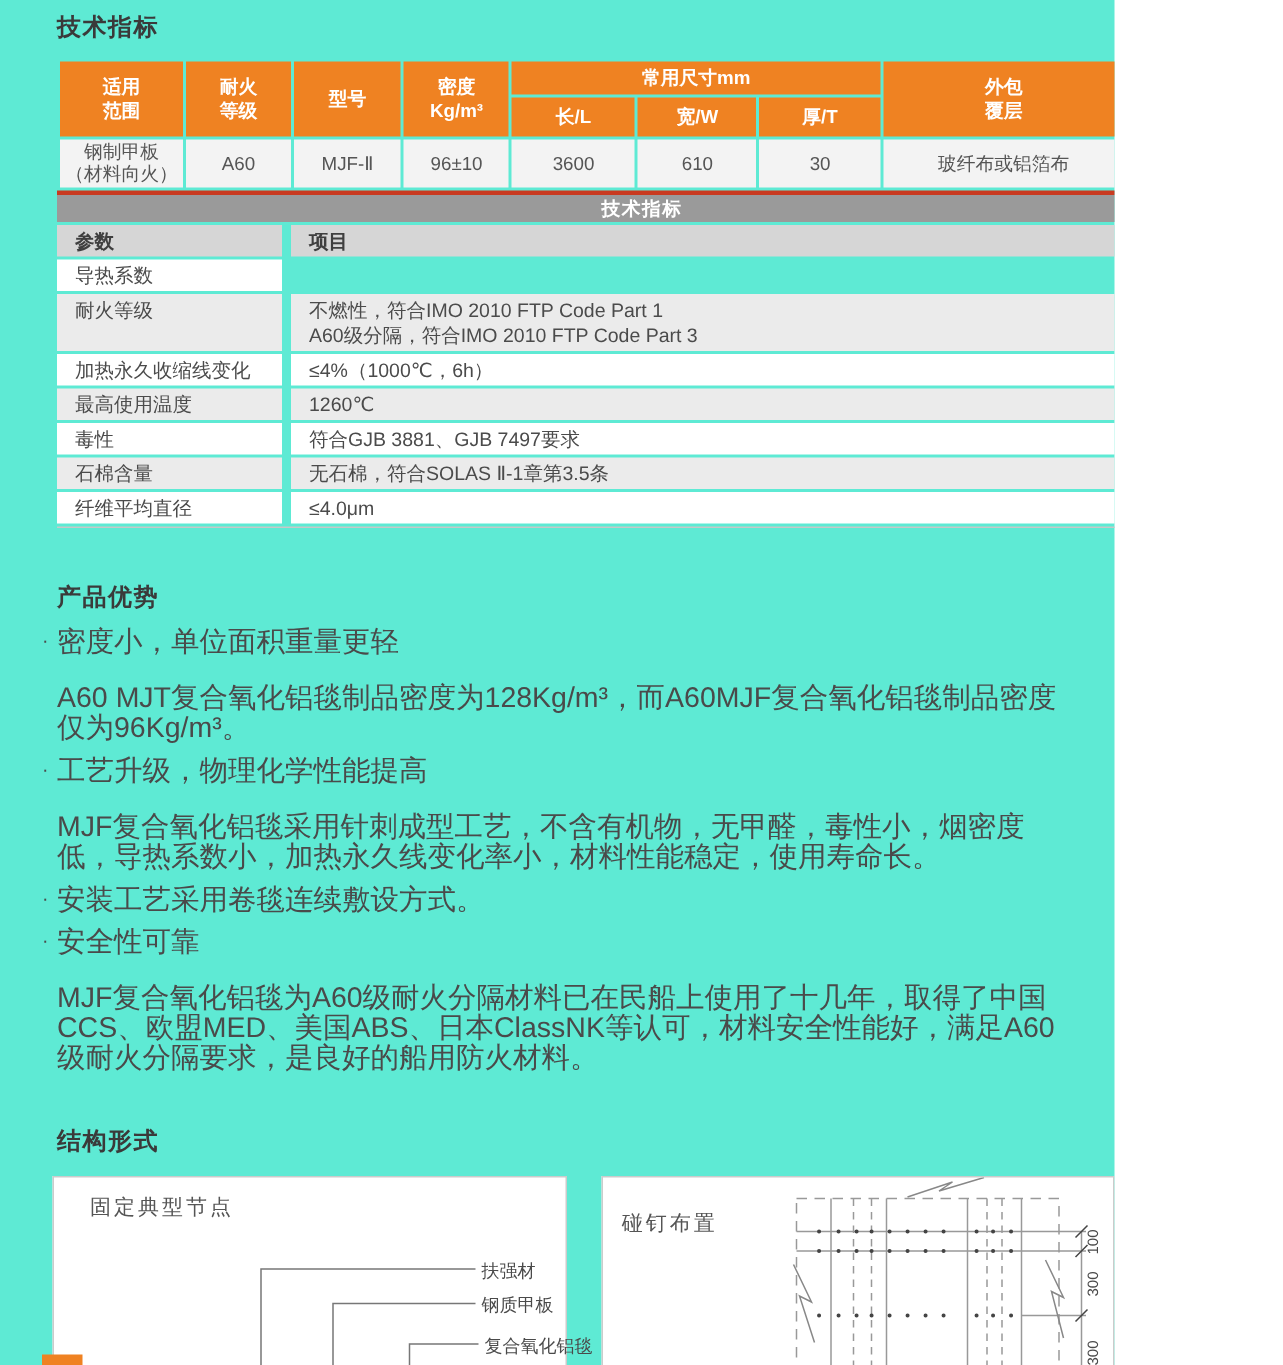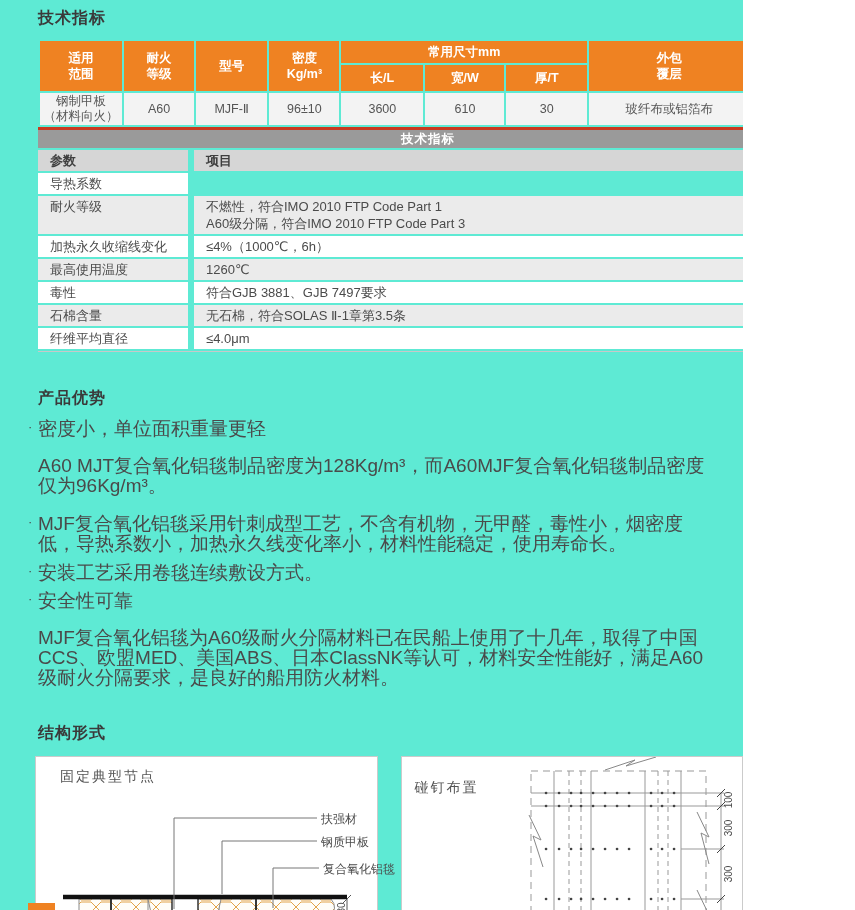--- a/index.html
+++ b/index.html
@@ -142,20 +142,21 @@
   <h2 class="sec-title mt1">产品优势</h2>
 
   <div class="adv">
     <div class="adv-item">
       <span class="blt">·</span>
       <div class="adv-t">密度小，单位面积重量更轻</div>
       <div class="adv-b">A60 MJT复合氧化铝毯制品密度为128Kg/m³，而A60MJF复合氧化铝毯制品密度仅为96Kg/m³。</div>
     </div>
     <div class="adv-item">
       <span class="blt">·</span>
+      <div class="adv-t">工艺升级，物理化学性能提高</div>
       <div class="adv-b">MJF复合氧化铝毯采用针刺成型工艺，不含有机物，无甲醛，毒性小，烟密度低，导热系数小，加热永久线变化率小，材料性能稳定，使用寿命长。</div>
     </div>
     <div class="adv-item">
       <span class="blt">·</span>
       <div class="adv-t">安装工艺采用卷毯连续敷设方式。</div>
 
     </div>
     <div class="adv-item">
       <span class="blt">·</span>
       <div class="adv-t">安全性可靠</div>

